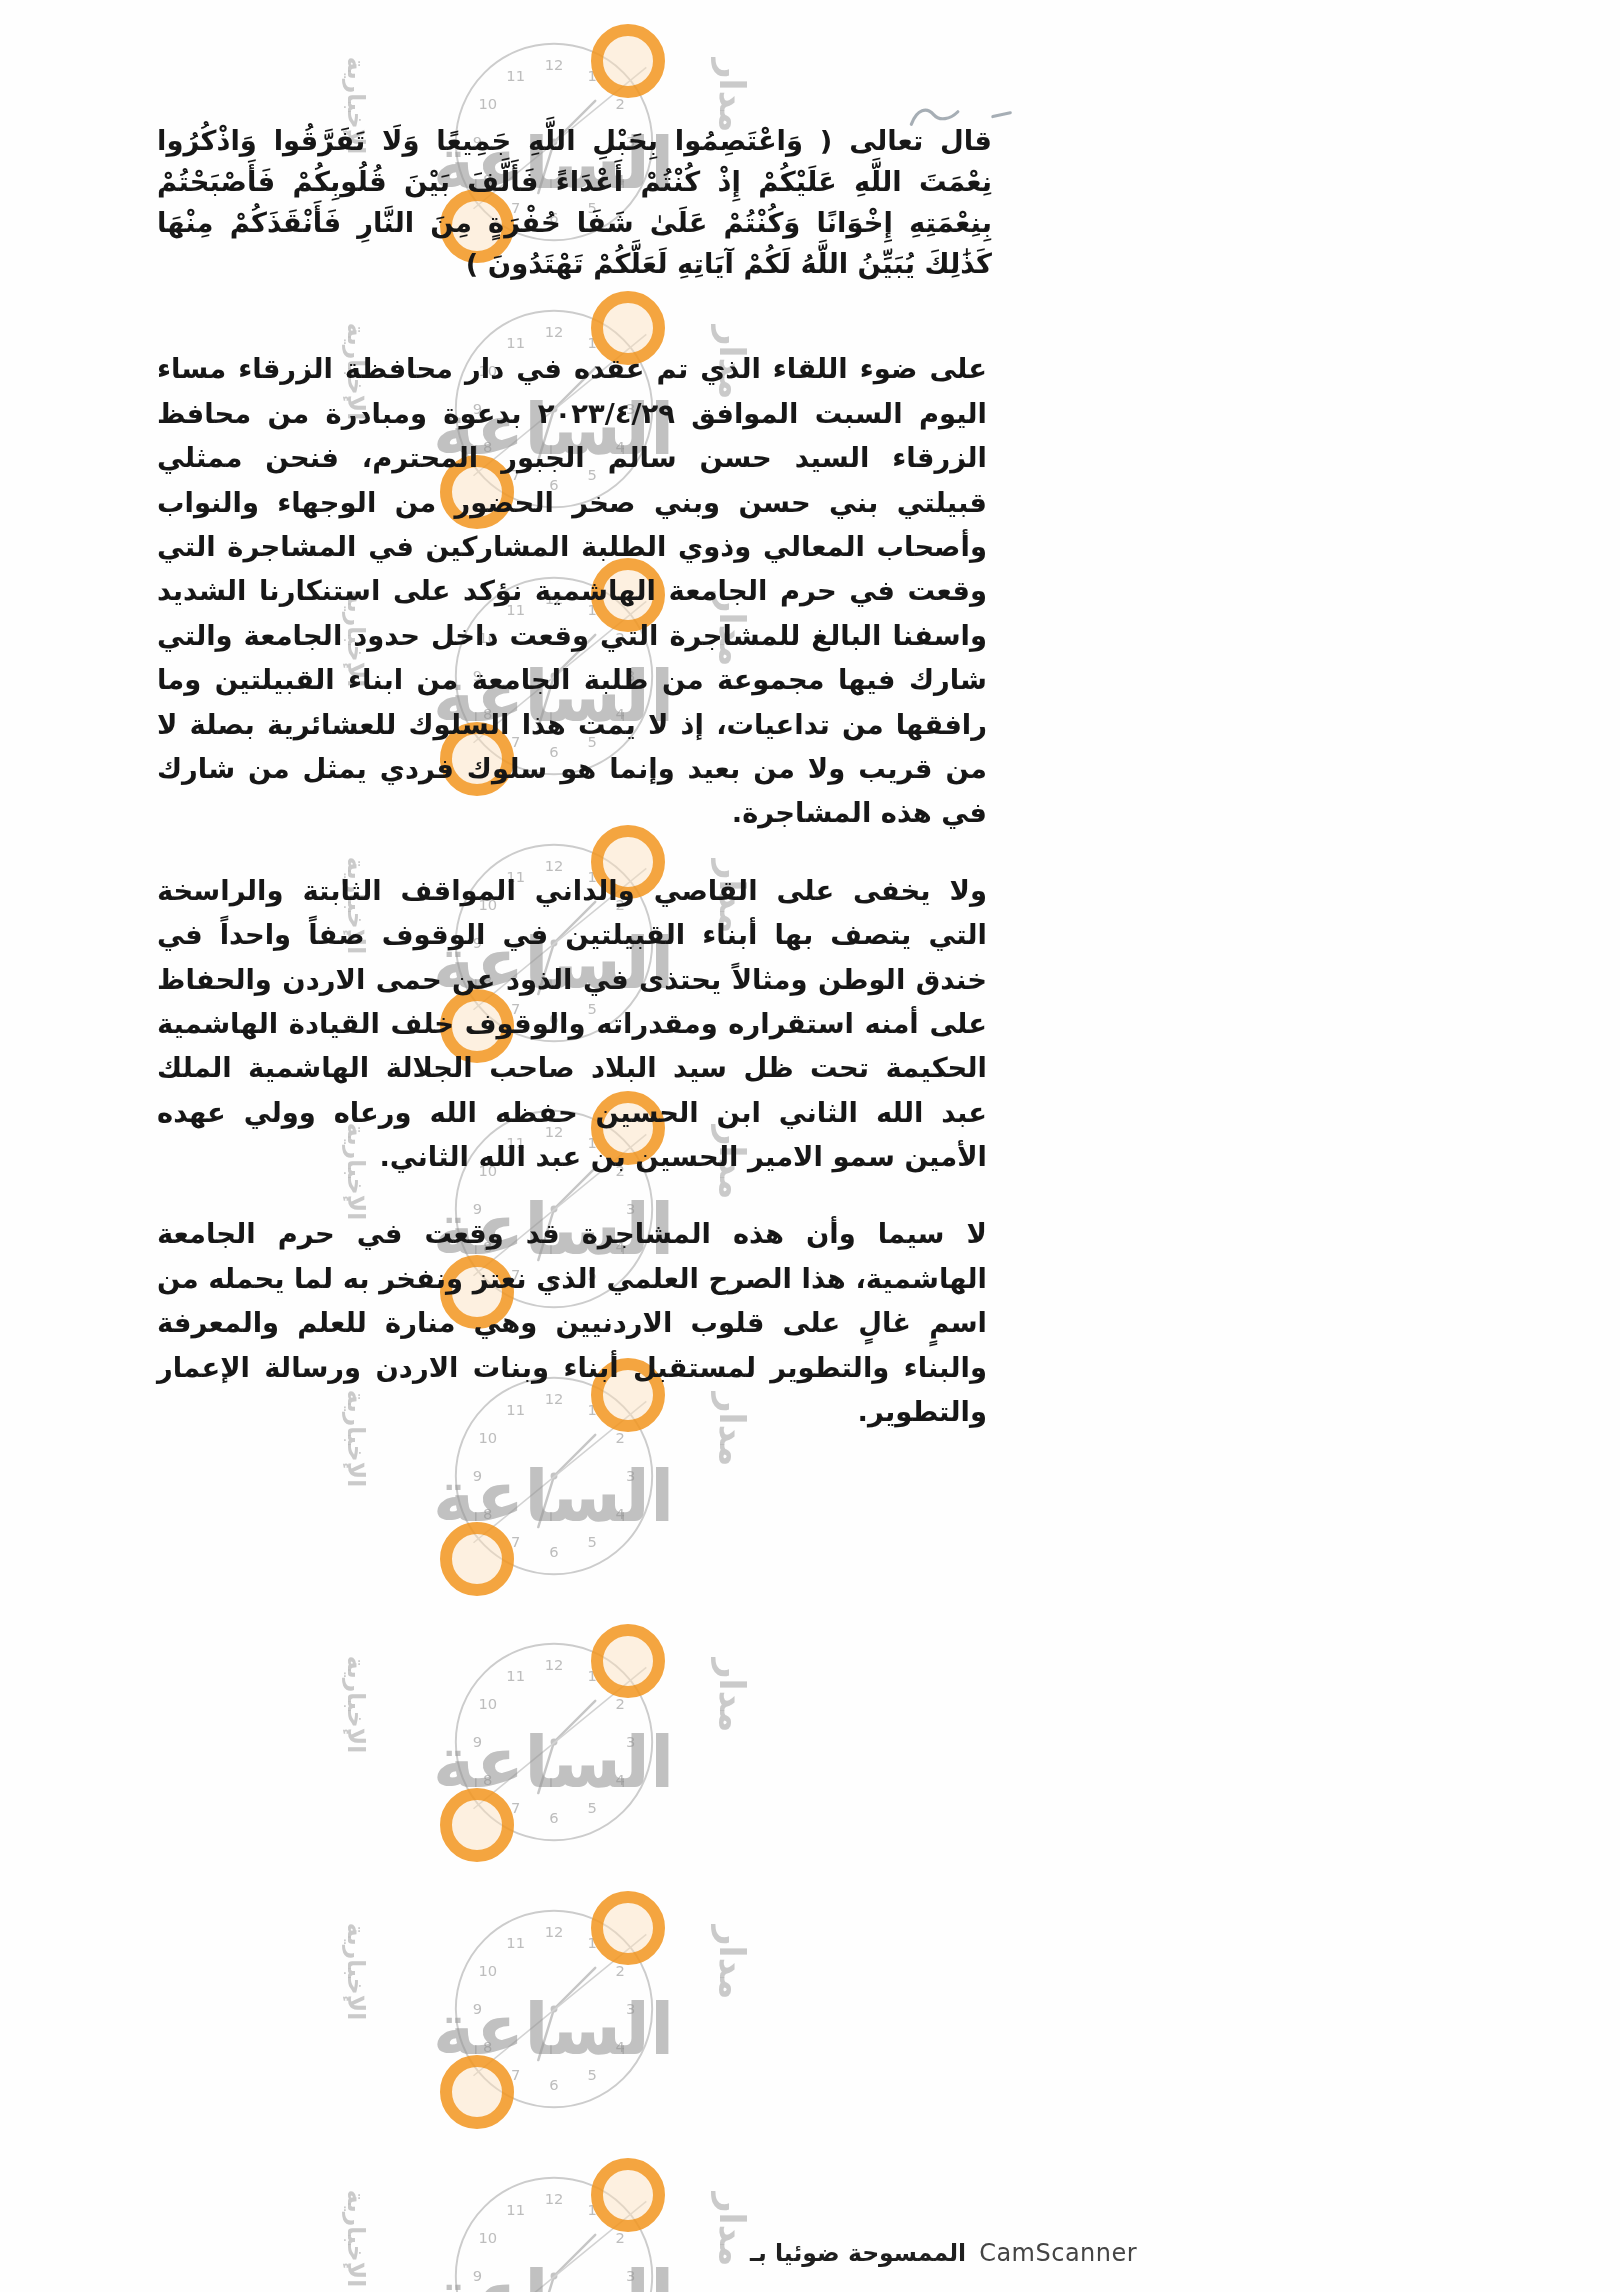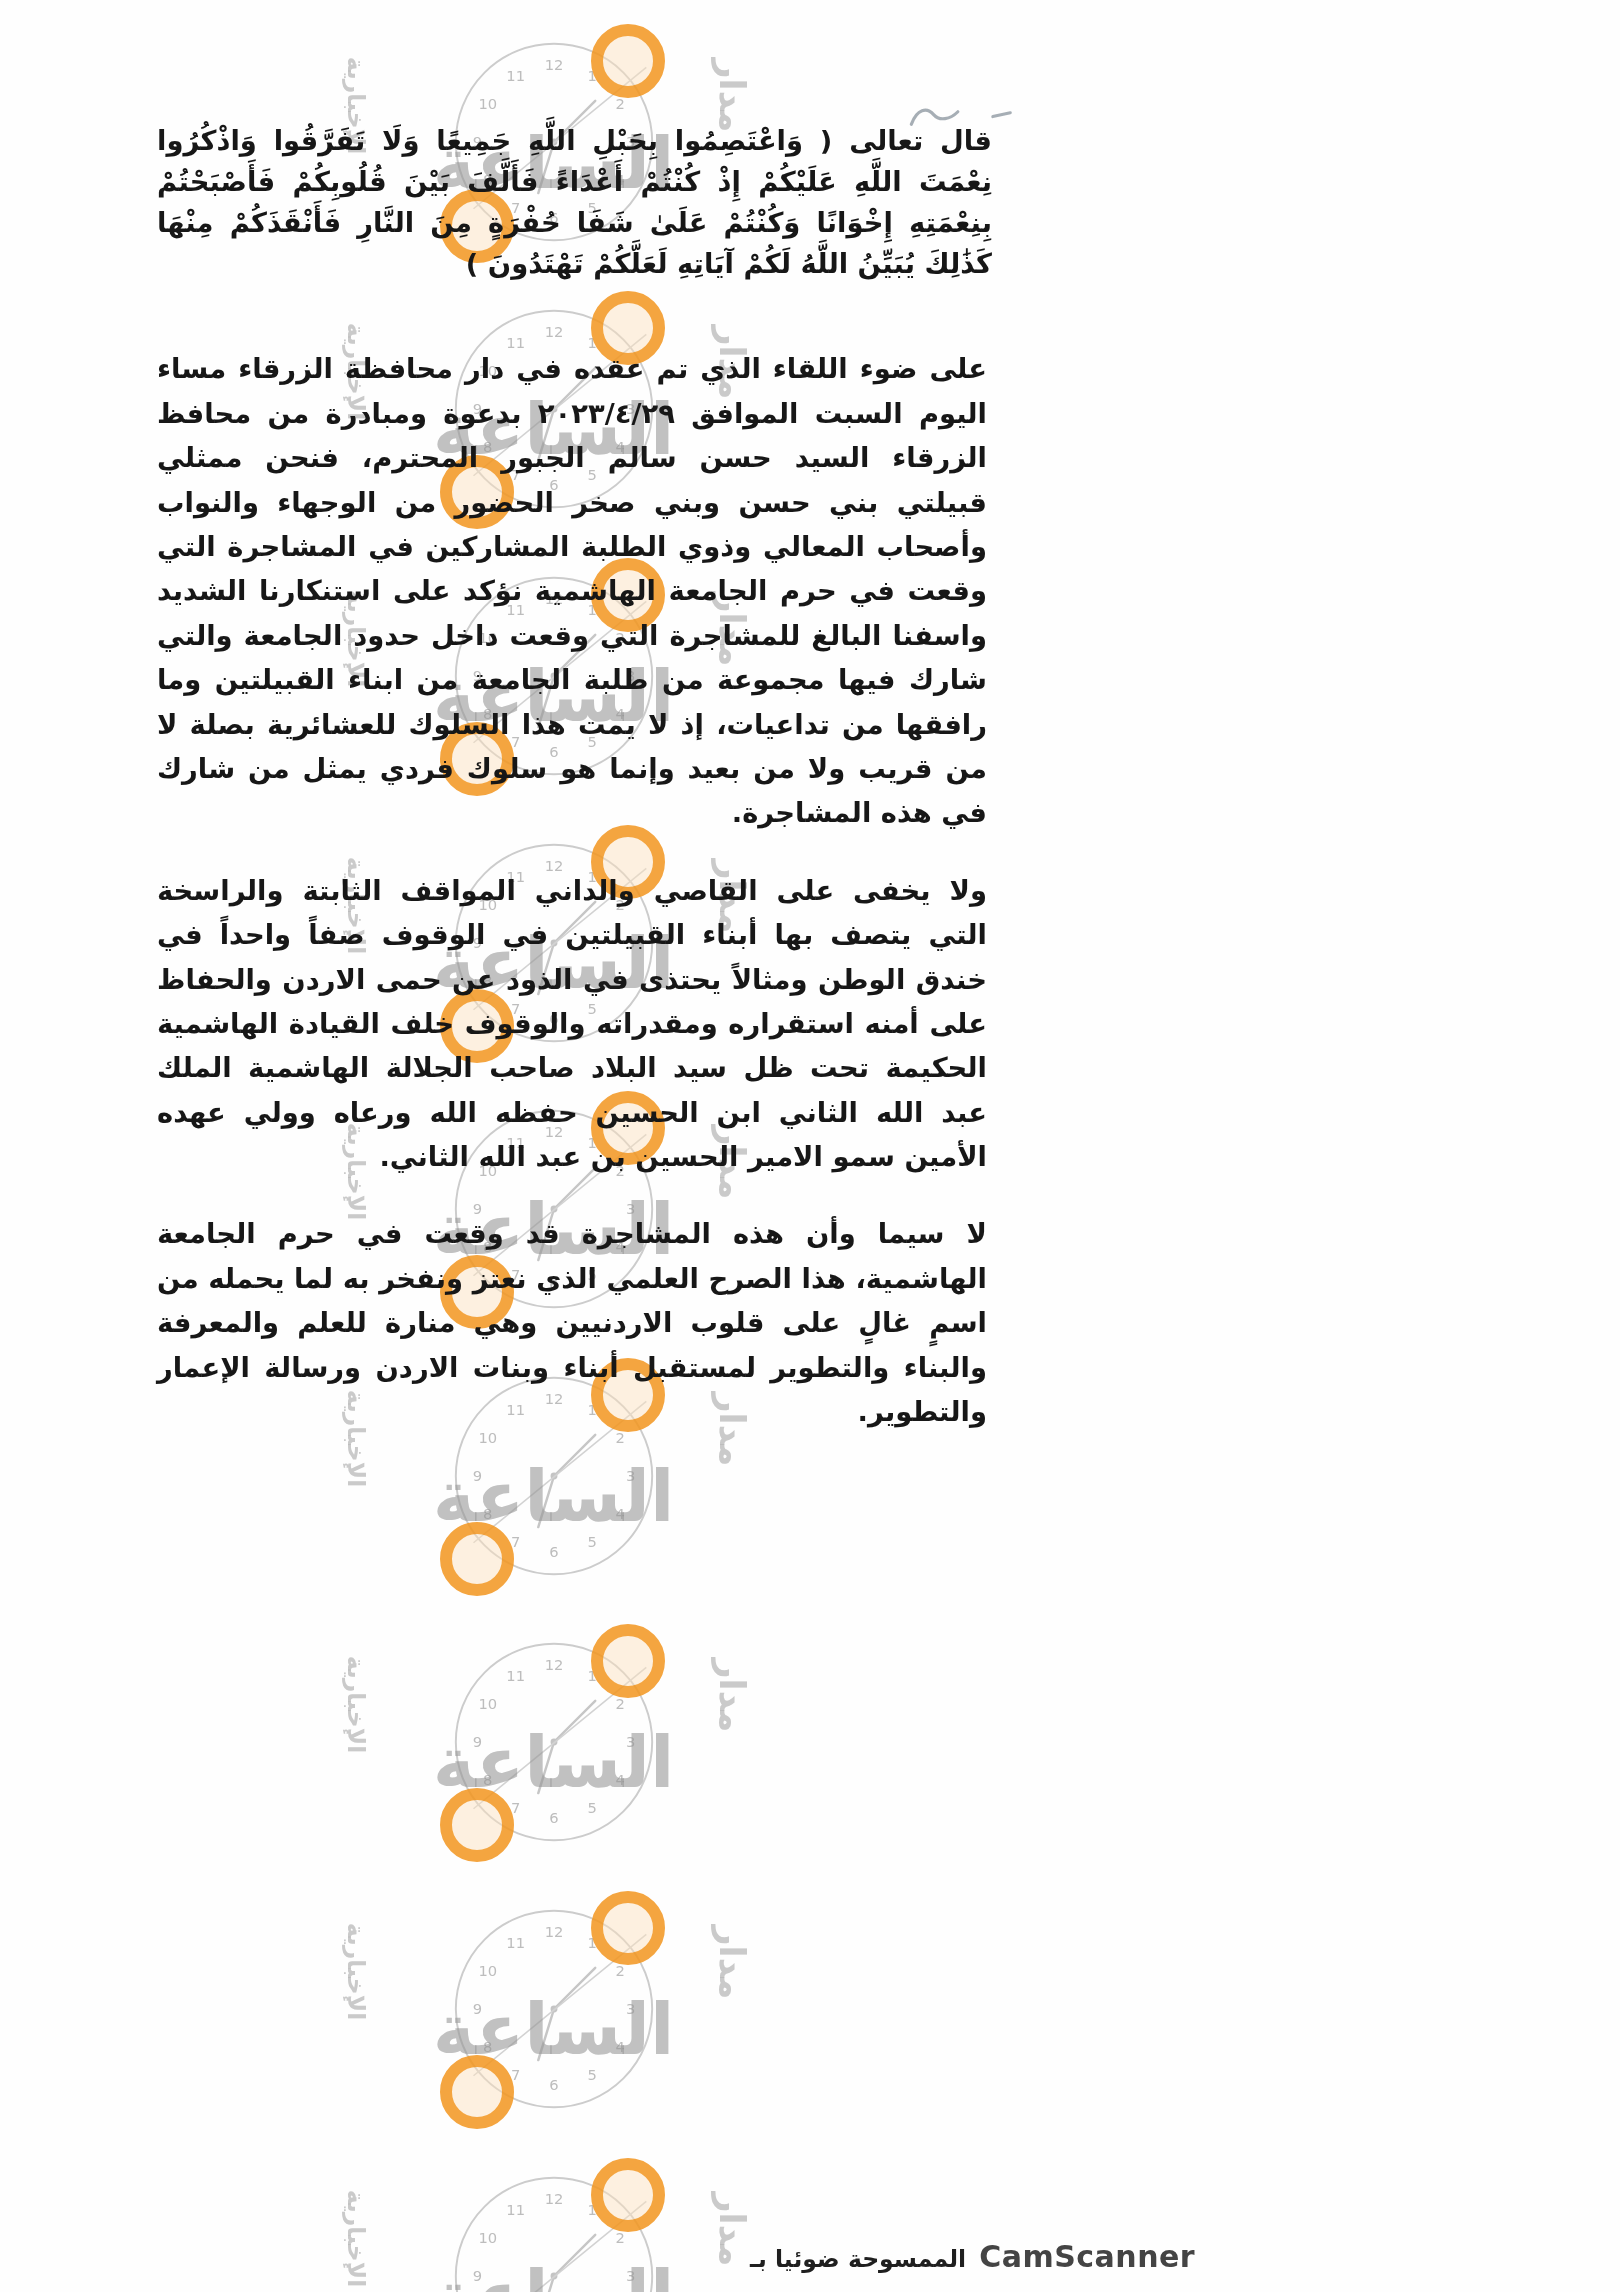--- a/index.html
+++ b/index.html
@@ -128,22 +128,22 @@
     gap: 13px;
     white-space: nowrap;
   }
   .footer .scanned {
     font-size: 23.5px;
     font-weight: 600;
     color: #1f1f1f;
     direction: rtl;
   }
   .footer .brand {
-    font-size: 30px;
-    font-weight: 700;
+    font-size: 24px;
+    font-weight: 400;
     color: #444444;
     letter-spacing: 0.5px;
   }
 </style>
 </head>
 <body>
 
 <div class="page">
 
   <div class="wm" style="top:14.7px">

